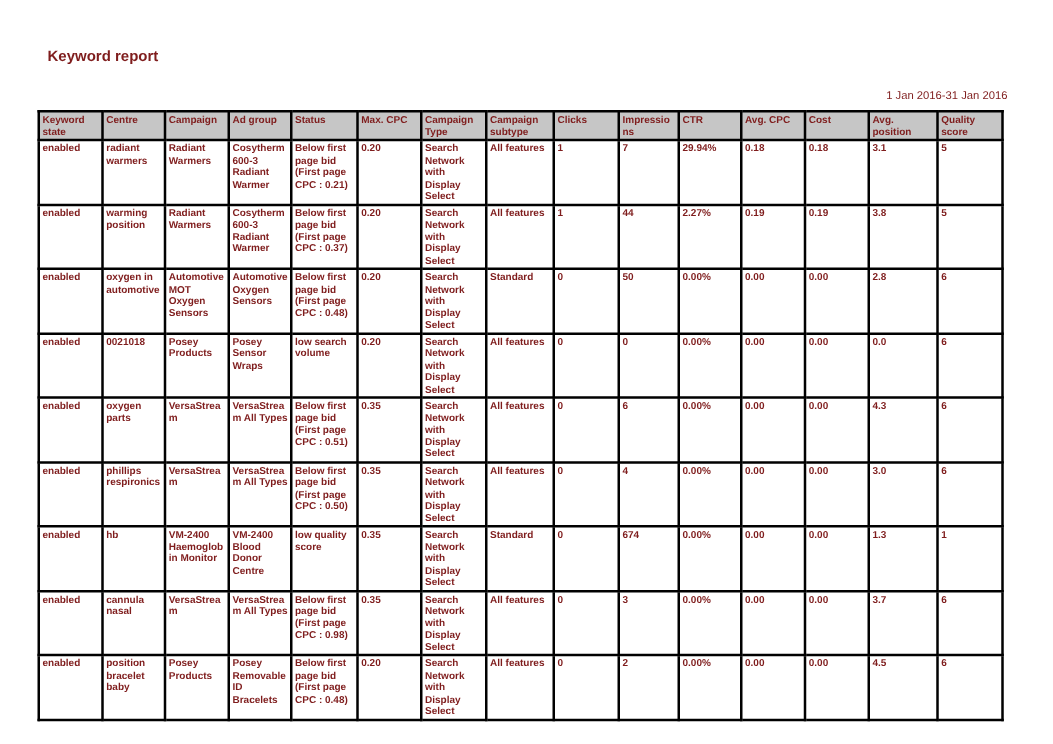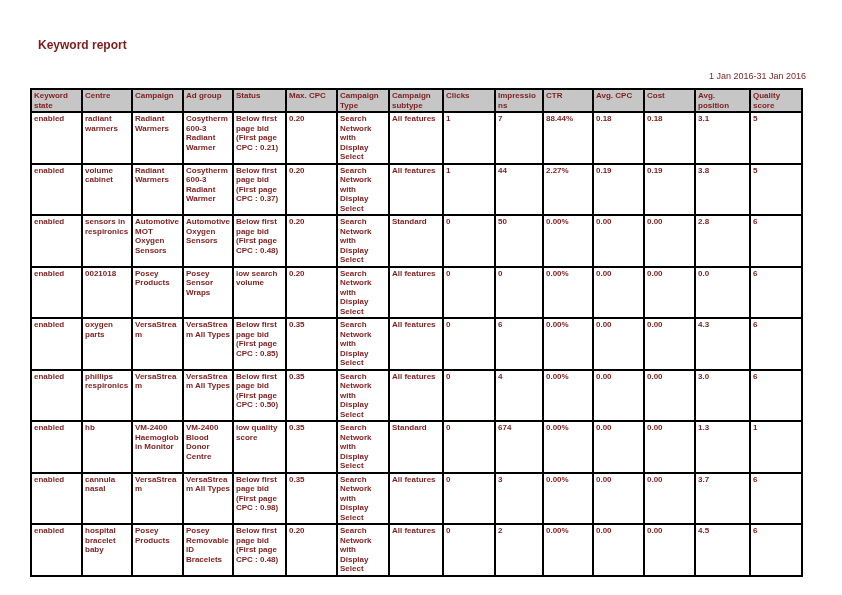--- a/index.html
+++ b/index.html
@@ -109,46 +109,46 @@
           <td>enabled</td>
           <td>radiant warmers</td>
           <td>Radiant Warmers</td>
           <td>Cosytherm 600-3 Radiant Warmer</td>
           <td>Below first page bid (First page CPC : 0.21)</td>
           <td>0.20</td>
           <td>Search Network with Display Select</td>
           <td>All features</td>
           <td>1</td>
           <td>7</td>
-          <td>88.44%</td>
+          <td>29.94%</td>
           <td>0.18</td>
           <td>0.18</td>
           <td>3.1</td>
           <td>5</td>
         </tr>
         <tr>
           <td>enabled</td>
-          <td>volume cabinet</td>
+          <td>warming position</td>
           <td>Radiant Warmers</td>
           <td>Cosytherm 600-3 Radiant Warmer</td>
           <td>Below first page bid (First page CPC : 0.37)</td>
           <td>0.20</td>
           <td>Search Network with Display Select</td>
           <td>All features</td>
           <td>1</td>
           <td>44</td>
           <td>2.27%</td>
           <td>0.19</td>
           <td>0.19</td>
           <td>3.8</td>
           <td>5</td>
         </tr>
         <tr>
           <td>enabled</td>
-          <td>sensors in respironics</td>
+          <td>oxygen in automotive</td>
           <td>Automotive MOT Oxygen Sensors</td>
           <td>Automotive Oxygen Sensors</td>
           <td>Below first page bid (First page CPC : 0.48)</td>
           <td>0.20</td>
           <td>Search Network with Display Select</td>
           <td>Standard</td>
           <td>0</td>
           <td>50</td>
           <td>0.00%</td>
           <td>0.00</td>
@@ -171,21 +171,21 @@
           <td>0.00</td>
           <td>0.00</td>
           <td>0.0</td>
           <td>6</td>
         </tr>
         <tr>
           <td>enabled</td>
           <td>oxygen parts</td>
           <td>VersaStream</td>
           <td>VersaStream All Types</td>
-          <td>Below first page bid (First page CPC : 0.85)</td>
+          <td>Below first page bid (First page CPC : 0.51)</td>
           <td>0.35</td>
           <td>Search Network with Display Select</td>
           <td>All features</td>
           <td>0</td>
           <td>6</td>
           <td>0.00%</td>
           <td>0.00</td>
           <td>0.00</td>
           <td>4.3</td>
           <td>6</td>
@@ -236,21 +236,21 @@
           <td>0</td>
           <td>3</td>
           <td>0.00%</td>
           <td>0.00</td>
           <td>0.00</td>
           <td>3.7</td>
           <td>6</td>
         </tr>
         <tr>
           <td>enabled</td>
-          <td>hospital bracelet baby</td>
+          <td>position bracelet baby</td>
           <td>Posey Products</td>
           <td>Posey Removable ID Bracelets</td>
           <td>Below first page bid (First page CPC : 0.48)</td>
           <td>0.20</td>
           <td>Search Network with Display Select</td>
           <td>All features</td>
           <td>0</td>
           <td>2</td>
           <td>0.00%</td>
           <td>0.00</td>

